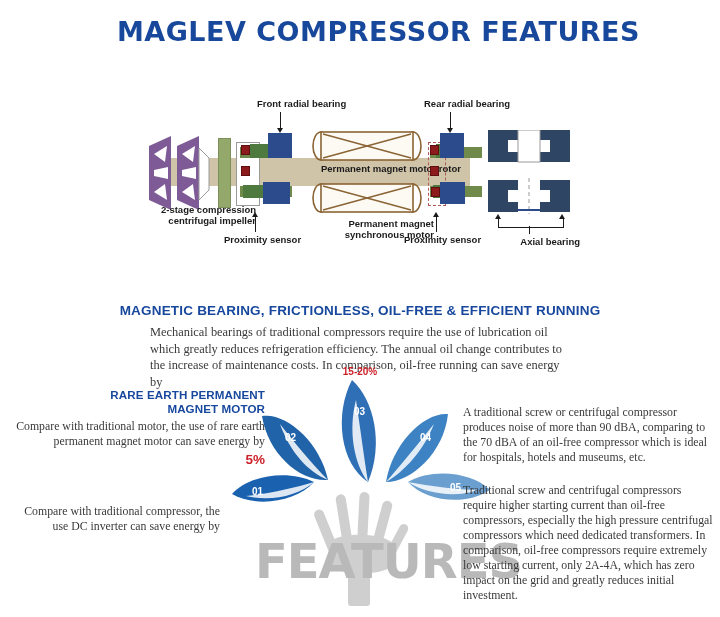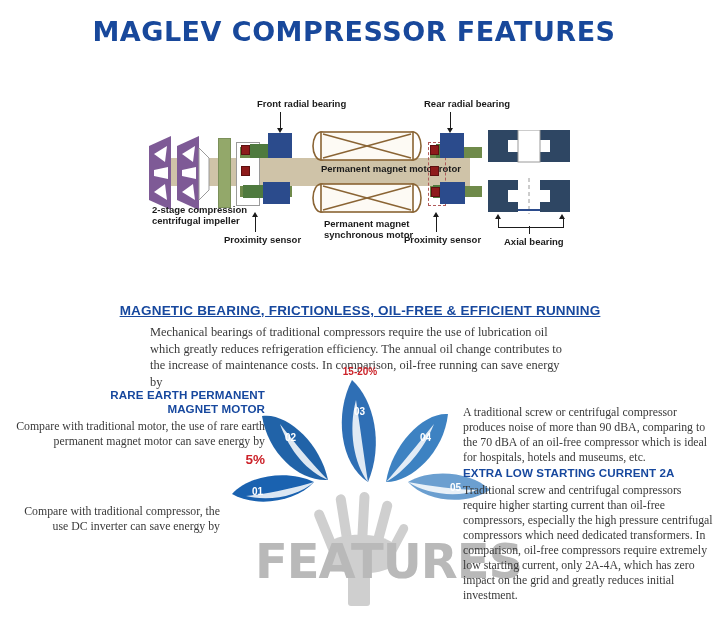--- a/index.html
+++ b/index.html
@@ -6,34 +6,33 @@
   body{
     width:720px;height:617px;position:relative;overflow:hidden;
     background:#ffffff;
     font-family:"Liberation Sans",sans-serif;
     -webkit-font-smoothing:antialiased;
   }
   .page{position:relative;width:720px;height:617px;}
 
   
   .title{
-    position:absolute;left:0;top:16px;width:640px;text-align:center;
+    position:absolute;left:0;top:16px;width:640px;text-align:right;
     font-family:"DejaVu Sans",sans-serif;
     font-size:27px;font-weight:bold;letter-spacing:.5px;
     color:#18489b;
-    margin-left:34px;
   }
 
   
   .diagram{position:absolute;left:140px;top:92px;width:440px;height:165px;}
   .dg-label{
     position:absolute;font-size:9.5px;font-weight:bold;color:#1b1b1b;
     line-height:11px;white-space:nowrap;font-family:"Liberation Sans",sans-serif;
   }
-  .dg-label.ctr{text-align:left;padding-left:12px;}
+  .dg-label.ctr{text-align:right;padding-left:12px;}
 
   .arrow-v{position:absolute;background:#1b1b1b;width:1.4px;}
   .arrow-head-down{
     position:absolute;width:0;height:0;
     border-left:3.5px solid transparent;border-right:3.5px solid transparent;
     border-top:5px solid #1b1b1b;
   }
   .arrow-head-up{
     position:absolute;width:0;height:0;
     border-left:3.5px solid transparent;border-right:3.5px solid transparent;
@@ -50,21 +49,21 @@
   .bearing-blue{position:absolute;background:#2b4b8c;}
   .bearing-green{position:absolute;background:#4f7a3f;}
   .bearing-olive{position:absolute;background:#6f8a4a;}
   .sensor-red{position:absolute;background:#8e1b1b;border:1px solid #5e1010;}
   .sensor-frame{position:absolute;border:1px dashed #b05a5a;}
   .white-frame{position:absolute;border:1px solid #9a9a9a;background:#ffffff;}
 
   
   .sec-head{
     position:absolute;left:0;top:303px;width:720px;text-align:center;
-    font-size:13.5px;font-weight:bold;color:#17489e;letter-spacing:.2px;text-decoration:underline;
+    font-size:13.5px;font-weight:bold;color:#17489e;letter-spacing:.2px;
   }
   .intro{
     position:absolute;left:150px;top:324px;width:420px;
     font-family:"Liberation Serif",serif;
     font-size:12.4px;line-height:16.5px;color:#3a3a3a;text-align:left;
   }
 
   
   .flower{position:absolute;left:228px;top:378px;width:265px;height:160px;}
   .petal-num{
@@ -259,16 +258,15 @@
   <div class="co-head co-left" style="left:20px;top:388px;width:245px;">RARE EARTH PERMANENT</div>
   <div class="co-body co-left" style="left:10px;top:419px;width:255px;">Compare with traditional motor, the use of rare earth permanent magnet motor can save energy by</div>
   <div class="co-left" style="left:10px;top:450px;width:255px;">
     <span class="pct">5%</span>
   </div>
 
   <div class="co-body co-left" style="left:10px;top:504px;width:210px;">Compare with traditional compressor, the use DC inverter can save energy by</div>
 
   <div class="co-body co-right" style="left:463px;top:405px;width:250px;">A traditional screw or centrifugal compressor produces noise of more than 90 dBA, comparing to the 70 dBA of an oil-free compressor which is ideal for hospitals, hotels and museums, etc.</div>
 
-  <div class="co-head co-right" style="left:463px;top:466px;width:252px;">EXTRA LOW STARTING CURRENT 2A</div>
   <div class="co-body co-right" style="left:463px;top:483px;width:252px;">Traditional screw and centrifugal compressors require higher starting current than oil-free compressors, especially the high pressure centrifugal compressors which need dedicated transformers. In comparison, oil-free compressors require extremely low starting current, only 2A-4A, which has zero impact on the grid and greatly reduces initial investment.</div>
 
 </div>
 
 </body></html>

